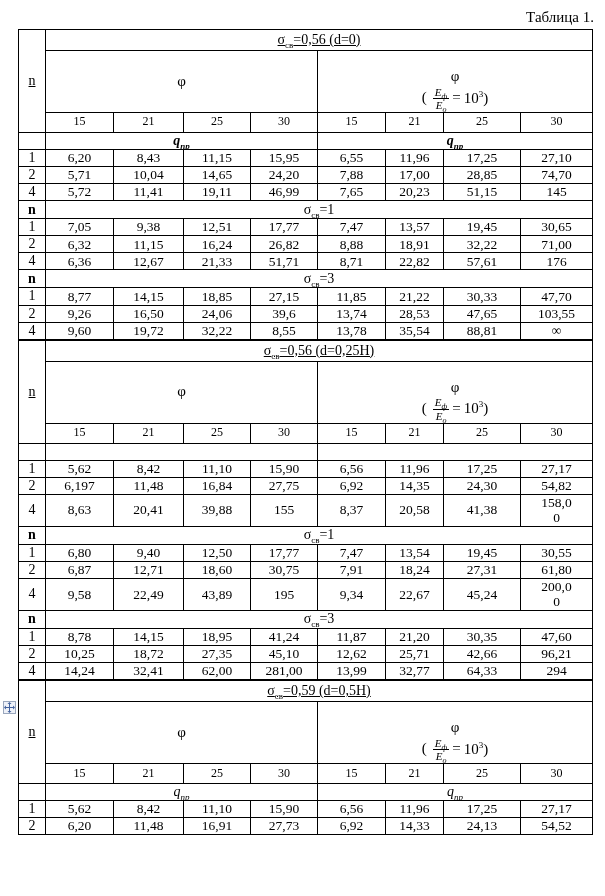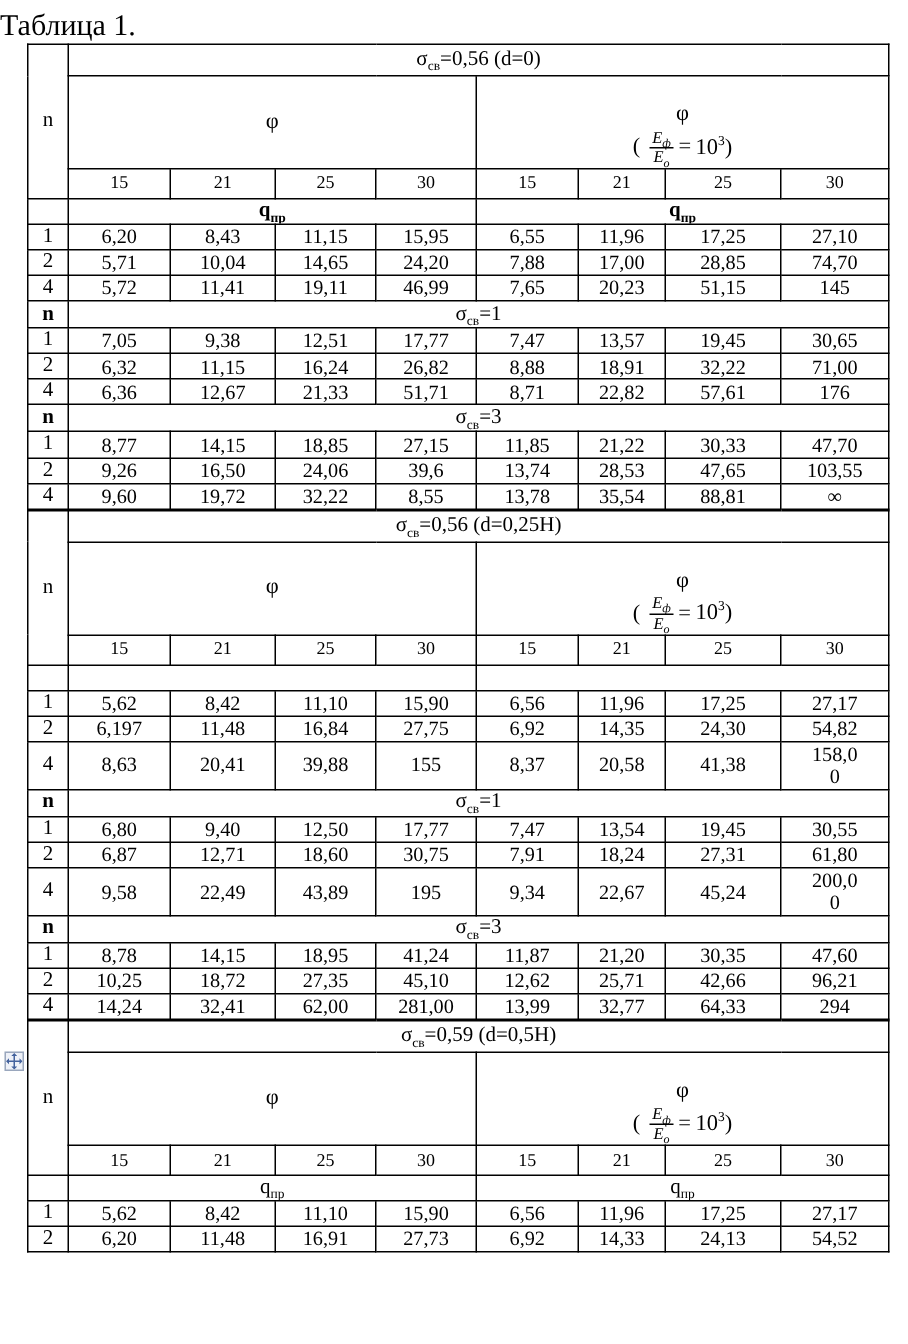--- a/index.html
+++ b/index.html
@@ -3,48 +3,48 @@
 <meta charset="utf-8">
 <style>
   html,body{margin:0;padding:0;}
   body{
     width:605px;height:896px;background:#ffffff;color:#000;
     font-family:"Liberation Serif", serif;
     position:relative;overflow:hidden;
   }
   .page{position:relative;width:605px;height:896px;}
   .title{
-    width:594px;text-align:left;font-size:20px;line-height:18px;
+    width:594px;text-align:right;font-size:15px;line-height:18px;
   }
   .block1 .title{margin:8px 0 3px 0;}
   .block2 .title{margin:2px 0 3px 0;}
   .block3 .title{margin:28px 0 3px 0;}
   table{
     border-collapse:collapse;table-layout:fixed;
     margin-left:18px;width:574px;
   }
   td{
     border:1px solid #000;text-align:center;vertical-align:middle;
     font-size:13.5px;line-height:1.15;padding:0 2px;white-space:pre-line;
     overflow:hidden;
   }
   col.c-n{width:27px;}
   col.c1{width:68px;}col.c2{width:70px;}col.c3{width:67px;}col.c4{width:67px;}
   col.c5{width:68px;}col.c6{width:58px;}col.c7{width:77px;}col.c8{width:72px;}
-  .r-sigma td{height:20px;font-size:14px;}
+  .r-sigma td{height:20px;font-size:14px;text-decoration:underline;}
   .r-phi td{height:36px;font-size:15px;}
   .r-cols td{height:19px;font-size:12px;}
   .r-q td{height:16px;}
   .r-data td{height:16px;}
   .r-group td{height:17px;font-size:14px;}
   .ncol{font-size:14px;}
   .group-n{font-weight:bold;}
   sub{font-size:9px;line-height:0;}
   sup{font-size:9px;line-height:0;}
-  .qcell{font-weight:bold;font-size:14px;}
+  .qcell{font-style:italic;font-weight:bold;font-size:14px;}
   .qcell[data-qstyle="italic"]{font-weight:normal;}
   .frac{
     display:inline-block;vertical-align:middle;text-align:center;
     font-size:11px;font-style:italic;margin:0 3px;
   }
   .frac .num{display:block;border-bottom:1px solid #000;padding:0 2px;line-height:1.15;}
   .frac .den{display:block;line-height:1.15;padding:0 2px;}
   .frac sub{font-size:8px;}
   .eq{margin-right:3px;}
   .it{font-style:italic;}

